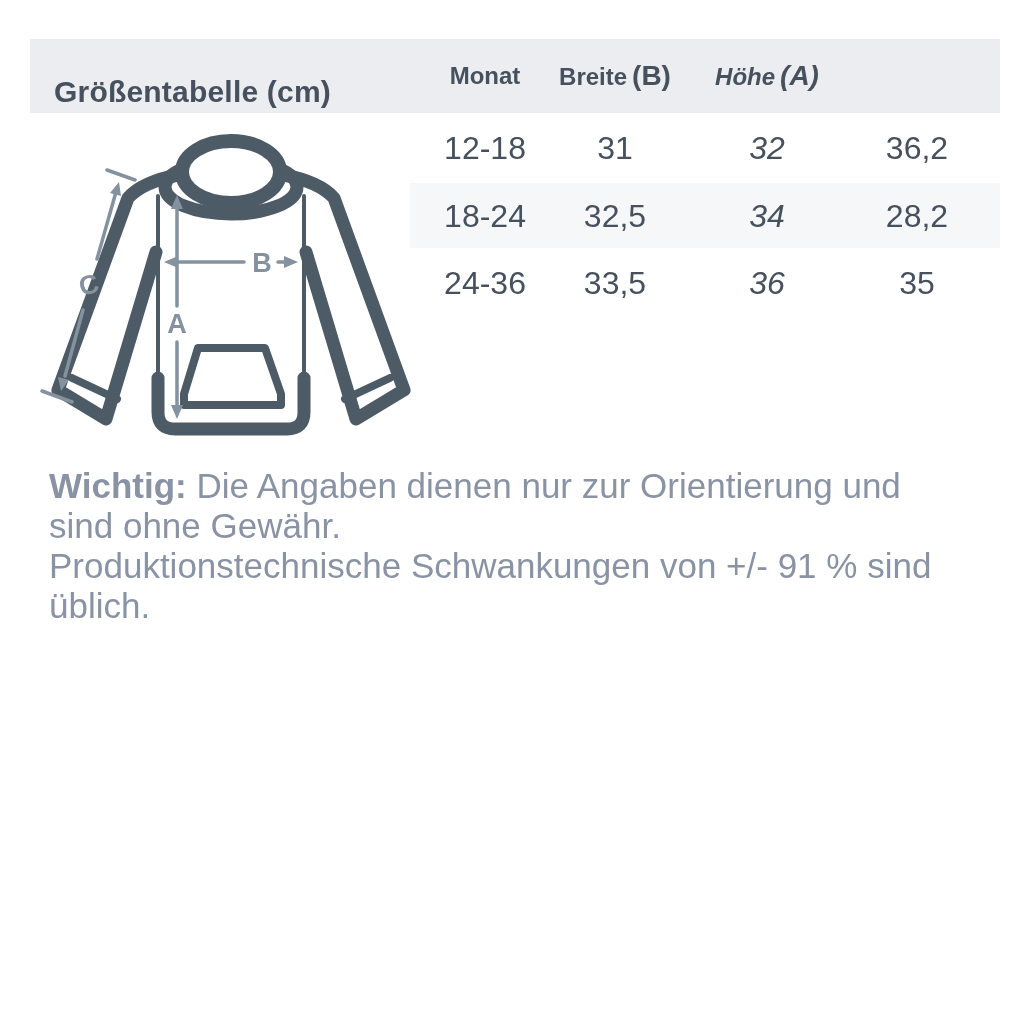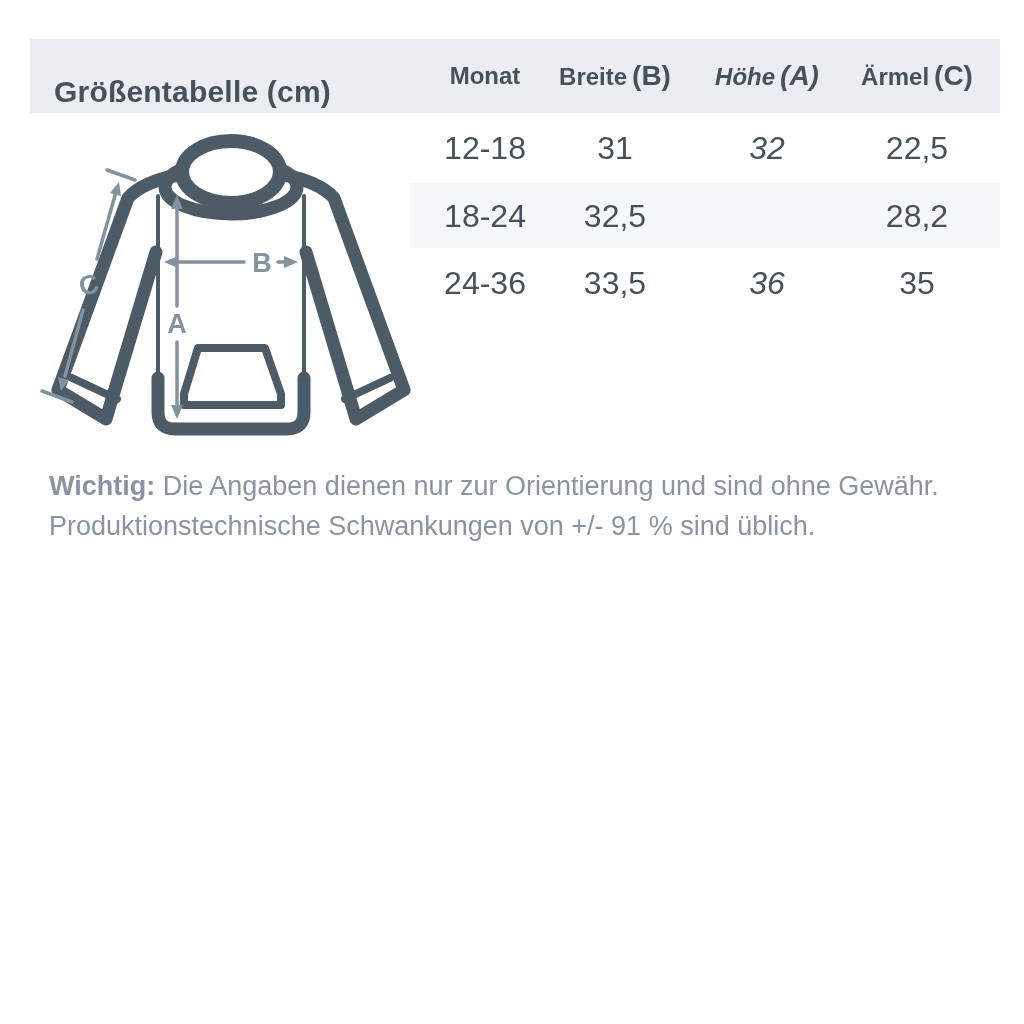--- a/index.html
+++ b/index.html
@@ -31,49 +31,49 @@
 
   .hoodie-svg{position:absolute;left:40px;top:128px;width:380px;height:332px;}
   .line{stroke:var(--c-outline);fill:none;stroke-linecap:round;stroke-linejoin:round;}
   .fillwhite{fill:#ffffff;}
   .arrow{stroke:var(--c-arrow);fill:none;stroke-linecap:round;}
   .ahead{fill:var(--c-arrow);stroke:none;}
   .dimlabel{fill:var(--c-arrow);font-family:"Liberation Sans","DejaVu Sans",sans-serif;
     font-size:27px;font-weight:bold;}
 
   .note{position:absolute;left:49px;top:466px;width:920px;
-    font-size:27px;line-height:40px;color:var(--c-note);}
+    font-size:35px;line-height:40px;color:var(--c-note);}
   .note b{color:var(--c-note);}
 </style>
 </head>
 <body>
 
 <div class="canvas">
 
   <div class="band"></div>
   <div class="stripe"></div>
 
   <div class="page-title">Größentabelle (cm)</div>
 
   <div class="trow hrow">
     <div class="cell c1"><span>Monat</span></div>
     <div class="cell c2"><span>Breite</span><span class="paren">(B)</span></div>
     <div class="cell c3"><span>Höhe</span><span class="paren">(A)</span></div>
-    <div class="cell c4"><span>Ärmel</span><span class="paren">(C)</span></div>
   </div>
 
   <div class="trow r1">
     <div class="cell c1">12-18</div>
     <div class="cell c2">31</div>
     <div class="cell c3">32</div>
-    <div class="cell c4">22,5</div>
+    <div class="cell c4">36,2</div>
   </div>
   <div class="trow r2">
     <div class="cell c1">18-24</div>
     <div class="cell c2">32,5</div>
+    <div class="cell c3">34</div>
     <div class="cell c4">28,2</div>
   </div>
   <div class="trow r3">
     <div class="cell c1">24-36</div>
     <div class="cell c2">33,5</div>
     <div class="cell c3">36</div>
     <div class="cell c4">35</div>
   </div>
 
   <svg class="hoodie-svg" viewBox="0 0 380 332">

